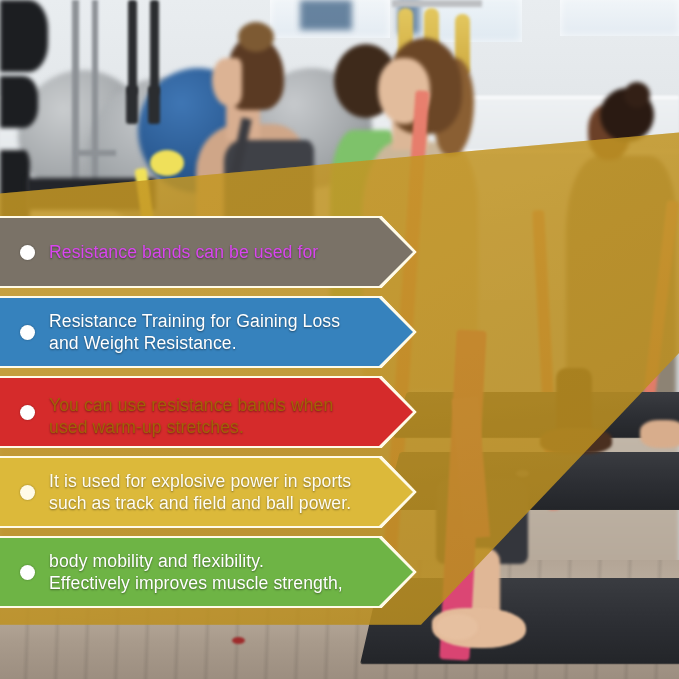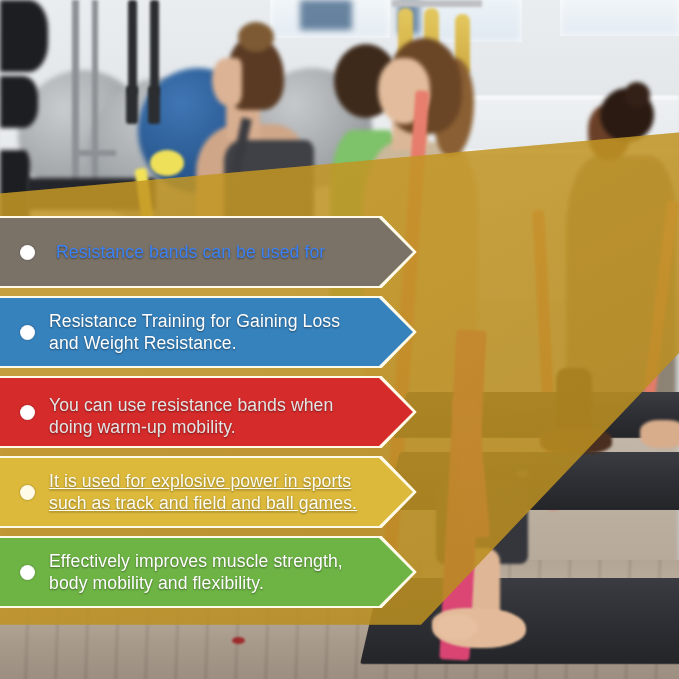--- a/index.html
+++ b/index.html
@@ -416,59 +416,59 @@
 
   <div class="gold-overlay"></div>
   <div class="gold-overlay2"></div>
 
   <div class="banners">
 
     <div class="banner">
       <div class="banner-border"></div>
       <div class="banner-fill" style="background: rgb(122, 114, 103);"></div>
       <div class="bullet" style="background: rgb(255, 255, 255);"></div>
-      <div class="btext" style="color: #3b82f6; margin-left: 7px;">
+      <div class="btext" style="color: #d946ef;">
         <div>Resistance bands can be used for</div>
       </div>
     </div>
 
     <div class="banner">
       <div class="banner-border"></div>
       <div class="banner-fill" style="background: rgb(54, 130, 189);"></div>
       <div class="bullet" style="background: rgb(255, 255, 255);"></div>
       <div class="btext" style="color: rgb(255, 255, 255);">
         <div>Resistance Training for Gaining Loss</div>
         <div>and Weight Resistance.</div>
       </div>
     </div>
 
     <div class="banner">
       <div class="banner-border"></div>
       <div class="banner-fill" style="background: rgb(213, 43, 43);"></div>
       <div class="bullet" style="background: rgb(255, 255, 255);"></div>
-      <div class="btext" style="color: #e5e5e5; margin-top: 8px;">
+      <div class="btext" style="color: #a16207; margin-top: 8px;">
         <div>You can use resistance bands when</div>
-        <div>doing warm-up mobility.</div>
+        <div>used warm-up stretches.</div>
       </div>
     </div>
 
     <div class="banner">
       <div class="banner-border"></div>
       <div class="banner-fill" style="background: rgb(220, 185, 58);"></div>
       <div class="bullet" style="background: rgb(255, 251, 232);"></div>
-      <div class="btext" style="color: rgb(255, 253, 242); text-decoration: underline;">
+      <div class="btext" style="color: rgb(255, 253, 242);">
         <div>It is used for explosive power in sports</div>
-        <div>such as track and field and ball games.</div>
+        <div>such as track and field and ball power.</div>
       </div>
     </div>
 
     <div class="banner">
       <div class="banner-border"></div>
       <div class="banner-fill" style="background: rgb(110, 180, 69);"></div>
       <div class="bullet" style="background: rgb(255, 255, 255);"></div>
       <div class="btext" style="color: rgb(255, 255, 255);">
+        <div>body mobility and flexibility.</div>
         <div>Effectively improves muscle strength,</div>
-        <div>body mobility and flexibility.</div>
       </div>
     </div>
 
   </div>
 </div>
 
 </body></html>

